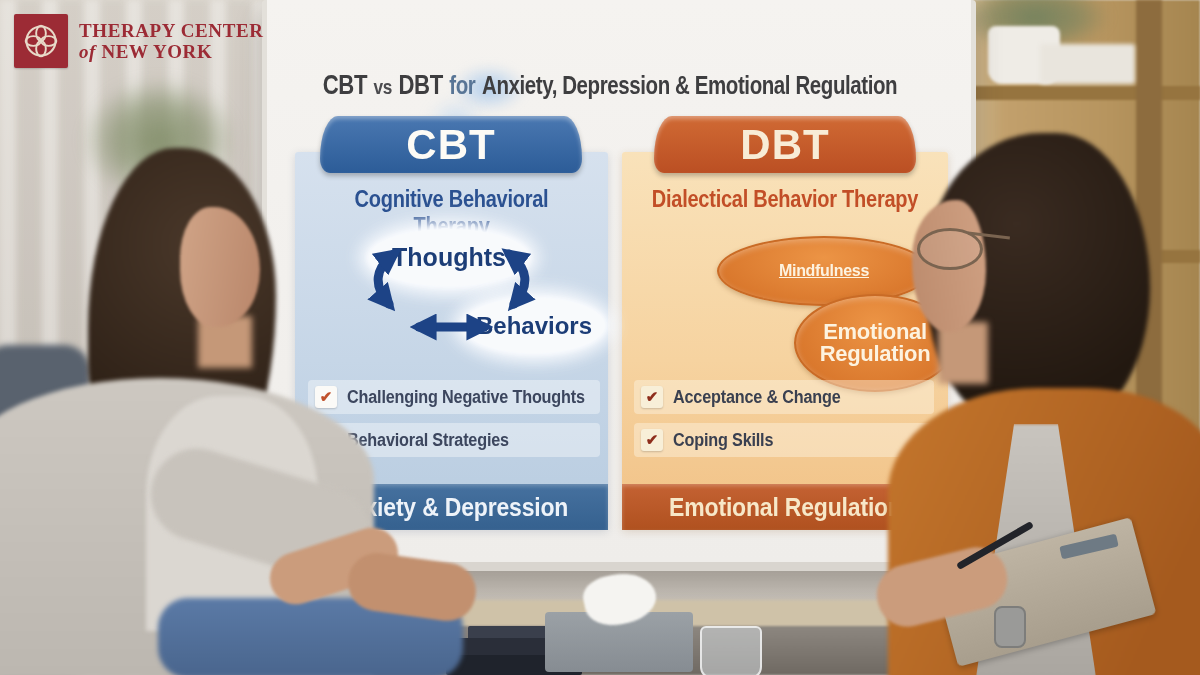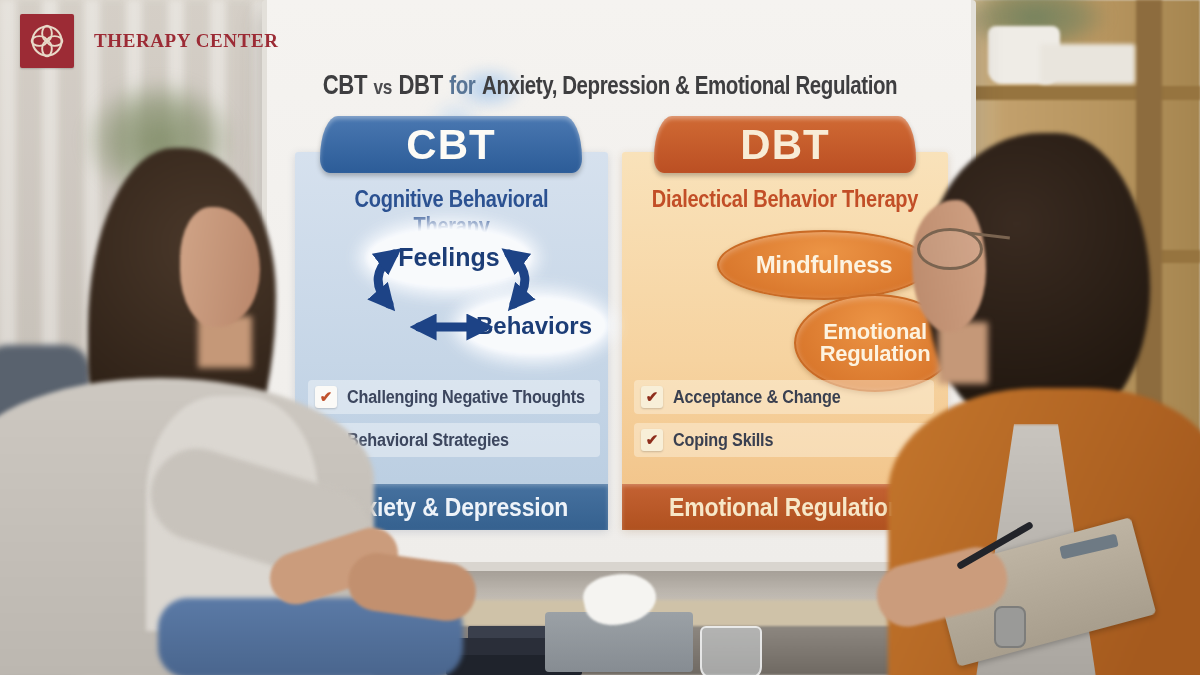--- a/index.html
+++ b/index.html
@@ -23,21 +23,21 @@
 
   
   .whiteboard{left:262px;top:0;width:704px;height:562px;background:linear-gradient(180deg,#f5f3f0,#efedea);
     border-left:5px solid #e3e0da;border-right:5px solid #e3e0da;border-bottom:9px solid #d9d5cf;
     border-radius:4px;box-shadow:0 12px 26px rgba(60,55,48,.28);}
   .smudge{border-radius:50%;}
   .smudge1{left:452px;top:64px;width:74px;height:48px;background:radial-gradient(closest-side,rgba(135,183,235,.65),transparent);filter:blur(5px);}
   .smudge2{left:428px;top:98px;width:56px;height:46px;background:radial-gradient(closest-side,rgba(160,200,242,.5),transparent);filter:blur(7px);}
 
   
-  .logo{left:20px;top:14px;display:flex;align-items:center;gap:20px;z-index:30;}
+  .logo{left:14px;top:14px;display:flex;align-items:center;gap:11px;z-index:30;}
   .logo-mark{width:54px;height:54px;background:#9c2b35;border-radius:2px;display:flex;align-items:center;justify-content:center;box-shadow:0 1px 2px rgba(0,0,0,.2);}
   .logo-text{font-family:"Liberation Serif",serif;color:#9c2b35;font-size:19px;line-height:1.12;letter-spacing:.6px;font-weight:600;}
   .logo-text .it{font-style:italic;}
 
   
   .main-title{left:270px;top:70px;width:680px;display:flex;justify-content:center;align-items:baseline;gap:8px;
     white-space:nowrap;color:#3e3e40;font-weight:700;font-size:25px;letter-spacing:-.5px;
     transform:scaleX(.82);transform-origin:center;z-index:6;}
   .main-title .big{font-weight:800;font-size:27px;}
   .main-title .vs{font-size:21px;color:#4b4b4e;}
@@ -67,22 +67,22 @@
   .cloud-top{left:74px;top:5px;width:160px;height:57px;font-size:25px;}
   .cloud-left{left:2px;top:74px;width:142px;height:55px;font-size:24px;}
   .cloud-right{left:168px;top:74px;width:142px;height:55px;font-size:24px;}
   .arrows-svg{position:absolute;left:0;top:0;width:313px;height:152px;}
 
   
   .dbt-bubbles{left:622px;top:224px;width:326px;height:155px;z-index:4;}
   .bubble{position:absolute;border-radius:50%;display:flex;align-items:center;justify-content:center;text-align:center;
     font-weight:800;line-height:1.02;letter-spacing:-.3px;
     box-shadow:0 2px 5px rgba(120,70,20,.3), inset 0 2px 6px rgba(255,255,255,.3);}
-  .bubble-mindfulness{left:95px;top:6px;width:210px;height:66px;font-size:24px;color:#fdf3e0;
-    background:radial-gradient(ellipse at 50% 30%,#ec9445,#d9772c 75%);border:2px solid #c96b26;}
+  .bubble-mindfulness{left:95px;top:12px;width:210px;height:66px;font-size:16px;color:#fdf3e0;
+    background:radial-gradient(ellipse at 50% 30%,#ec9445,#d9772c 75%);border:2px solid #c96b26;text-decoration:underline;}
   .bubble-distress{left:6px;top:53px;width:162px;height:100px;font-size:26px;color:#f3ead5;
     background:radial-gradient(ellipse at 50% 30%,#5b988d,#47817a 75%);border:2px solid #d9c9a2;z-index:2;}
   .bubble-emotional{left:172px;top:70px;width:158px;height:94px;font-size:22px;color:#fdf3e0;
     background:radial-gradient(ellipse at 50% 30%,#ec9445,#d9772c 75%);border:2px solid #c96b26;}
 
   
   .checklist{z-index:4;display:flex;flex-direction:column;gap:9px;}
   .cbt-checklist{left:308px;top:380px;width:292px;}
   .dbt-checklist{left:634px;top:380px;width:300px;}
   .check-row{display:flex;align-items:center;gap:10px;padding:4px 7px;border-radius:4px;height:26px;}
@@ -172,40 +172,42 @@
       <svg width="42" height="42" viewBox="0 0 52 52">
         <circle cx="26" cy="26" r="18" fill="none" stroke="#e8d9c8" stroke-width="2.6"></circle>
         <ellipse cx="26" cy="16.5" rx="6" ry="9.5" fill="none" stroke="#e8d9c8" stroke-width="2.4"></ellipse>
         <ellipse cx="26" cy="35.5" rx="6" ry="9.5" fill="none" stroke="#e8d9c8" stroke-width="2.4"></ellipse>
         <ellipse cx="16.5" cy="26" rx="9.5" ry="6" fill="none" stroke="#e8d9c8" stroke-width="2.4"></ellipse>
         <ellipse cx="35.5" cy="26" rx="9.5" ry="6" fill="none" stroke="#e8d9c8" stroke-width="2.4"></ellipse>
       </svg>
     </div>
     <div class="logo-text">
       <div><span>THERAPY CENTER</span></div>
+      <div><span class="it">of</span>
+        <span>NEW YORK</span></div>
     </div>
   </div>
 
   <div class="abs main-title">
     <span class="big">CBT</span>
     <span class="vs">vs</span>
     <span class="big">DBT</span>
     <span class="for">for</span>
     <span>Anxiety, Depression &amp; Emotional Regulation</span>
   </div>
 
   <div class="abs panel cbt-panel"></div>
   <div class="abs banner cbt-banner">
     <span>CBT</span>
   </div>
   <div class="abs subtitle cbt-subtitle">Cognitive Behavioral Therapy</div>
 
   <div class="abs cbt-diagram">
     <div class="cloud cloud-top">
-      <span>Feelings</span>
+      <span>Thoughts</span>
     </div>
     <div class="cloud cloud-right">
       <span>Behaviors</span>
     </div>
     <svg class="arrows-svg" viewBox="0 0 313 152">
       <defs>
         <marker id="ah" viewBox="0 0 10 10" refX="6.5" refY="5" markerWidth="3" markerHeight="3" orient="auto-start-reverse">
           <path d="M0,0 L10,5 L0,10 z" fill="#1d4386"></path>
         </marker>
       </defs>

